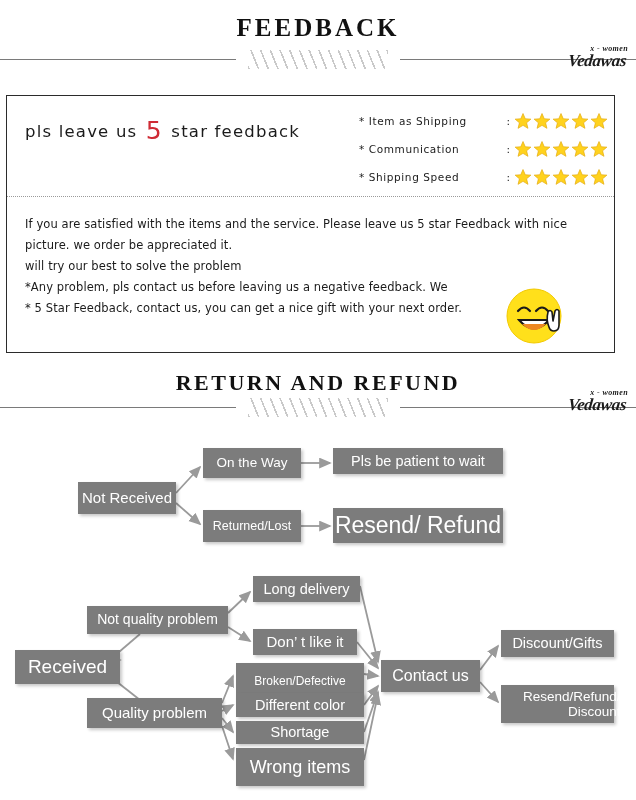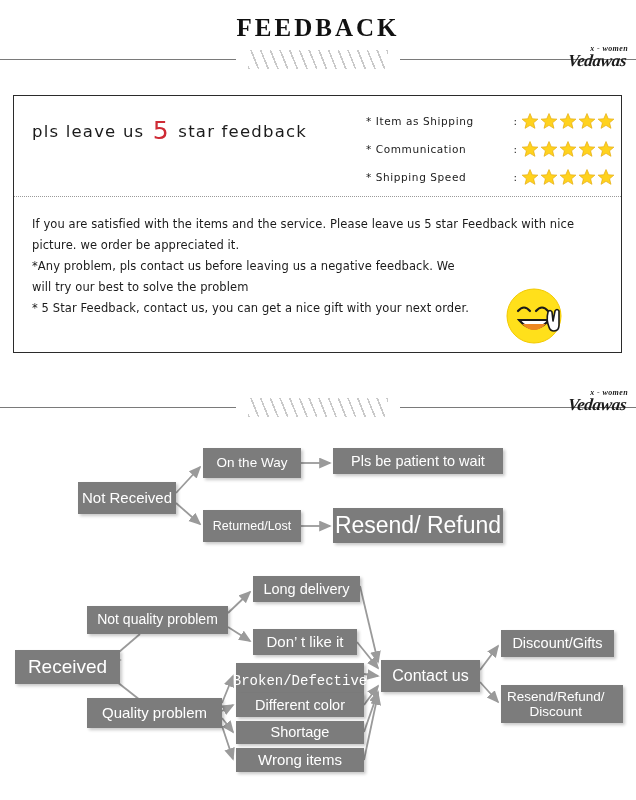--- a/index.html
+++ b/index.html
@@ -55,21 +55,21 @@
     font-family: "Liberation Serif", serif;
     font-style: italic; font-weight: 700;
     font-size: 17px; letter-spacing: -0.3px; white-space: nowrap;
     transform: skewX(-6deg);
   }
   #brand-feedback { left: 538px; top: 44px; }
   #brand-return   { left: 538px; top: 388px; }
 
   
   #feedback-box {
-    position: absolute; left: 13px; top: 95px;
+    position: absolute; left: 6px; top: 95px;
     width: 609px; height: 258px;
     border: 1px solid #2b2b2b; background: #fff;
   }
   #feedback-top { position: relative; height: 100px; }
   #feedback-dotted-divider {
     position: absolute; left: 0; top: 100px; width: 100%; height: 0;
     border-top: 1px dotted #9a9a9a;
   }
   #feedback-headline {
     position: absolute; left: 18px; top: 20px;
@@ -215,37 +215,38 @@
           </span>
         </div>
 
       </div>
       <div id="feedback-dotted-divider"></div>
     </div>
 
     <div id="feedback-body">
       <p>If you are satisfied with the items and the service. Please leave us 5 star Feedback with nice</p>
       <p>picture. we order be appreciated it.</p>
+      <p>will try our best to solve  the problem</p>
       <p>*Any problem, pls contact us before leaving us a negative feedback. We</p>
-      <p>will try our best to solve  the problem</p>
       <p>* 5 Star Feedback, contact us, you can get a nice gift with your next order.</p>
     </div>
   </div>
 
   <svg id="smiley" viewBox="0 0 62 58">
     <circle cx="29" cy="29" r="27" fill="#FFE01B" stroke="#F2C900" stroke-width="1"></circle>
     <path d="M13 24 Q19 17 25 24" stroke="#1a1a1a" stroke-width="2.2" fill="none" stroke-linecap="round"></path>
     <path d="M31 24 Q37 17 43 24" stroke="#1a1a1a" stroke-width="2.2" fill="none" stroke-linecap="round"></path>
     <path d="M14 33 Q29 50 44 33 Z" fill="#ffffff" stroke="#1a1a1a" stroke-width="2"></path>
     <path d="M17 37 Q29 49 41 37 Z" fill="#EE8822" stroke="none"></path>
     <g stroke="#1a1a1a" stroke-width="1.6" fill="#ffffff" stroke-linejoin="round">
       <path d="M44 40 Q41 33 43 25 Q45 22 47 25 L48 34 L50 24 Q52 21 54 24 L54 38 Q54 44 49 44 Q45 44 44 40 Z"></path>
     </g>
   </svg>
 
+  <div class="section-title" id="return-title">RETURN  AND  REFUND</div>
 
   <div class="divider" id="return-divider">
     <div class="rule left"></div>
     <div class="hatch"></div>
     <div class="rule right"></div>
   </div>
 
   <div class="brand" id="brand-return">
     <div class="brand-sup">x - women</div>
     <div class="brand-main">Vedawas</div>
@@ -293,23 +294,23 @@
     <div class="node" style="left:203px;top:448px;width:98px;height:30px;font-size:13.5px;">On the Way</div>
     <div class="node" style="left:333px;top:448px;width:170px;height:26px;font-size:14.5px;">Pls be patient to wait</div>
     <div class="node" style="left:203px;top:510px;width:98px;height:32px;font-size:12.5px;">Returned/Lost</div>
     <div class="node" style="left:333px;top:508px;width:170px;height:35px;font-size:23px;">Resend/ Refund</div>
 
     <div class="node" style="left:15px;top:650px;width:105px;height:34px;font-size:19px;">Received</div>
     <div class="node" style="left:87px;top:606px;width:141px;height:28px;font-size:14px;">Not quality problem</div>
     <div class="node" style="left:87px;top:698px;width:135px;height:30px;font-size:15px;">Quality problem</div>
     <div class="node" style="left:253px;top:576px;width:107px;height:26px;font-size:14.5px;">Long delivery</div>
     <div class="node" style="left:253px;top:629px;width:104px;height:26px;font-size:15px;">Don’  t like it</div>
-    <div class="node" style="left:236px;top:663px;width:128px;height:38px;font-size:14px;font-family:Liberation Mono, monospace;">Broken/Defective</div>
+    <div class="node" style="left:236px;top:663px;width:128px;height:38px;font-size:12px;">Broken/Defective</div>
     <div class="node" style="left:236px;top:693px;width:128px;height:24px;font-size:14.5px;">Different color</div>
     <div class="node" style="left:236px;top:721px;width:128px;height:23px;font-size:14.5px;">Shortage</div>
-    <div class="node" style="left:236px;top:748px;width:128px;height:24px;font-size:15px;">Wrong items</div>
+    <div class="node" style="left:236px;top:748px;width:128px;height:38px;font-size:18px;">Wrong items</div>
     <div class="node" style="left:381px;top:660px;width:99px;height:32px;font-size:16px;">Contact us</div>
     <div class="node" style="left:501px;top:630px;width:113px;height:27px;font-size:14.5px;">Discount/Gifts</div>
-    <div class="node" style="left:501px;top:685px;width:122px;height:38px;font-size:13.5px;justify-content:flex-start;text-align:center;padding-left:6px;">Resend/Refund/
+    <div class="node" style="left:501px;top:685px;width:113px;height:38px;font-size:13.5px;justify-content:flex-start;text-align:right;padding-left:22px;">Resend/Refund/
 Discount</div>
   </div>
 
 </div>
 
 </body></html>

